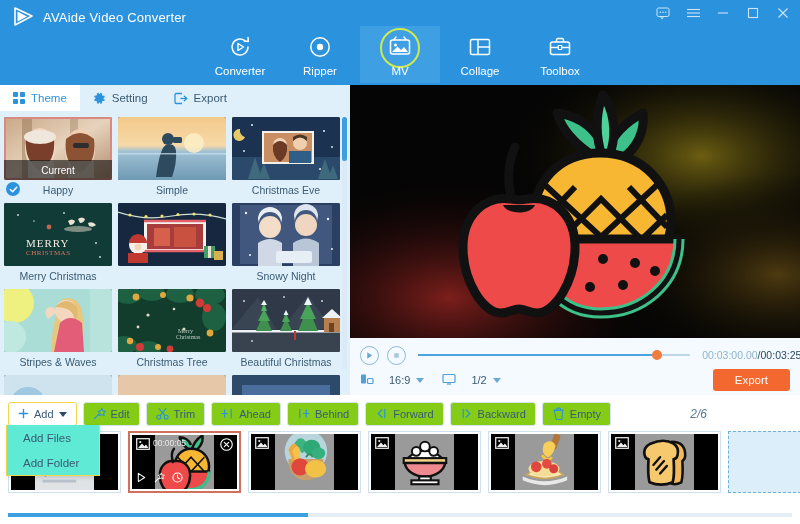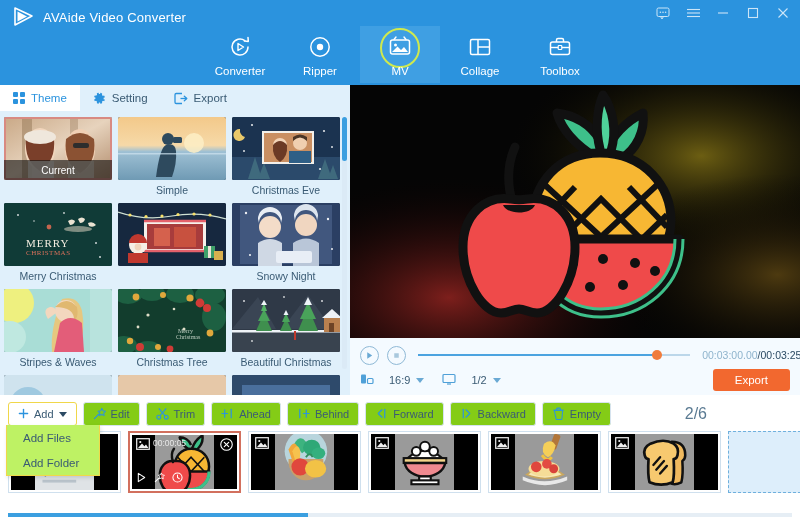--- a/index.html
+++ b/index.html
@@ -98,24 +98,24 @@
 
   
   .bottom { position:absolute; left:0; top:395px; width:800px; height:129px; background:#ffffff; }
   .toolbar { position:absolute; left:0; top:6px; width:719px; height:26px; display:flex; align-items:center; padding-left:8px; gap:6px;}
   .tbtn {
     height:24px; border:1px solid #d6e3ee; border-radius:3px; background:#84cc16;
     display:flex; align-items:center; gap:5px; padding:0 9px; font-size:11px; color:#3a5b74; cursor:pointer;
     white-space:nowrap;
   }
   .tbtn.addbtn { border:1px solid #f0d74a; background:#fff; }
-  .pagecount { margin-left:auto; margin-right:12px; font-size:16px; color:#5a7a92; }
+  .pagecount { margin-left:auto; margin-right:12px; font-size:12px; color:#5a7a92;font-style:italic; }
 
   .addmenu {
-    position:absolute; left:6px; top:30px; width:94px; background:#bef264;
+    position:absolute; left:6px; top:30px; width:94px; background:#5eead4;
     border:1px solid #f0d74a; border-top:none; z-index:40;
     box-shadow:1px 2px 4px rgba(0,0,0,.12);
   }
   .addmenu .mi { height:25px; display:flex; align-items:center; padding-left:16px; font-size:11.5px; color:#3a5b74; cursor:pointer; }
 
   .filmstrip { position:absolute; left:0; top:36px; width:800px; height:78px; padding-left:8px; display:flex; align-items:flex-start; gap:7px; overflow:hidden; }
   .clip { width:113px; height:62px; background:#fff; border:1px solid #cfe0ee; position:relative; flex:0 0 auto; cursor:pointer;}
   .clip .inner { position:absolute; inset:2px; background:#000; overflow:hidden; }
   .clip .center { position:absolute; left:22%; top:0; width:56%; height:100%; background:#9a9a9a; display:flex; align-items:center; justify-content:center;}
   .clip.selected { border:2px solid #d2705e; }
@@ -301,20 +301,28 @@
               <ellipse cx="36" cy="32" rx="15" ry="21" fill="#f2d6bd"></ellipse>
               <path d="M22 22 q14 -12 28 0 q2 22 -14 32 q-16 -10 -14 -32z" fill="#7a3f2a"></path>
               <ellipse cx="36" cy="20" rx="16" ry="7" fill="#efe7dc"></ellipse>
               <ellipse cx="76" cy="33" rx="15" ry="21" fill="#f0cfb4"></ellipse>
               <path d="M62 22 q14 -12 28 0 q3 24 -14 34 q-17 -10 -14 -34z" fill="#8b5233"></path>
               <rect x="69" y="26" width="16" height="5" rx="2" fill="#2d2d2d"></rect>
               <rect x="24" y="44" width="26" height="19" fill="#e9e3da" opacity=".85"></rect>
               <rect x="64" y="44" width="26" height="19" fill="#ddd4c6" opacity=".8"></rect>
             </svg>
             <div class="current-badge">Current</div>
+          </div>
+          <div class="tcap">
+            <span class="check">
+              <svg width="9" height="9" viewBox="0 0 10 10">
+                  <path d="M1.5 5 L4 7.5 L8.5 2.5" fill="none" stroke="#fff" stroke-width="1.6" stroke-linecap="round" stroke-linejoin="round"></path>
+                </svg>
+            </span>
+            <span>Happy</span>
           </div>
         </div>
 
         <div class="theme-cell">
           <div class="thumb">
             <svg width="108" height="63" viewBox="0 0 108 63" style="display:block">
               <defs>
                   <linearGradient id="g_simple" x1="0" y1="0" x2="0" y2="1">
                     <stop offset="0" stop-color="#f3c98a"></stop>
                     <stop offset=".45" stop-color="#f6d9a8"></stop>

